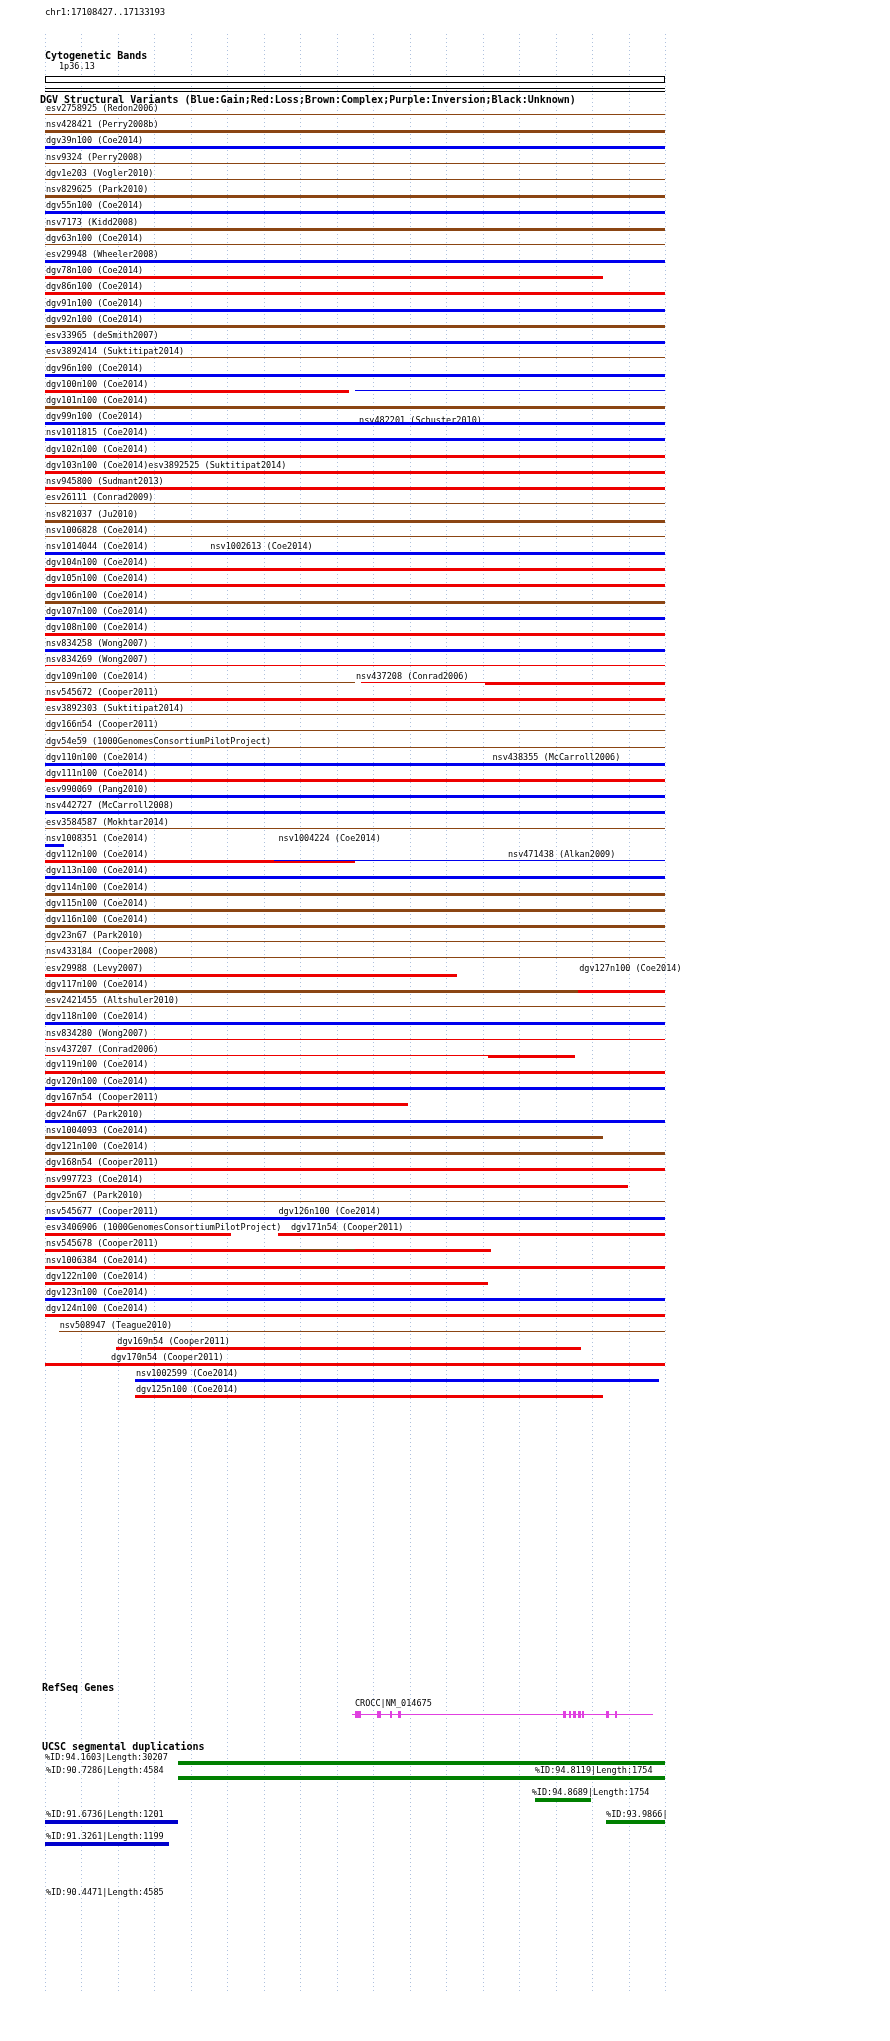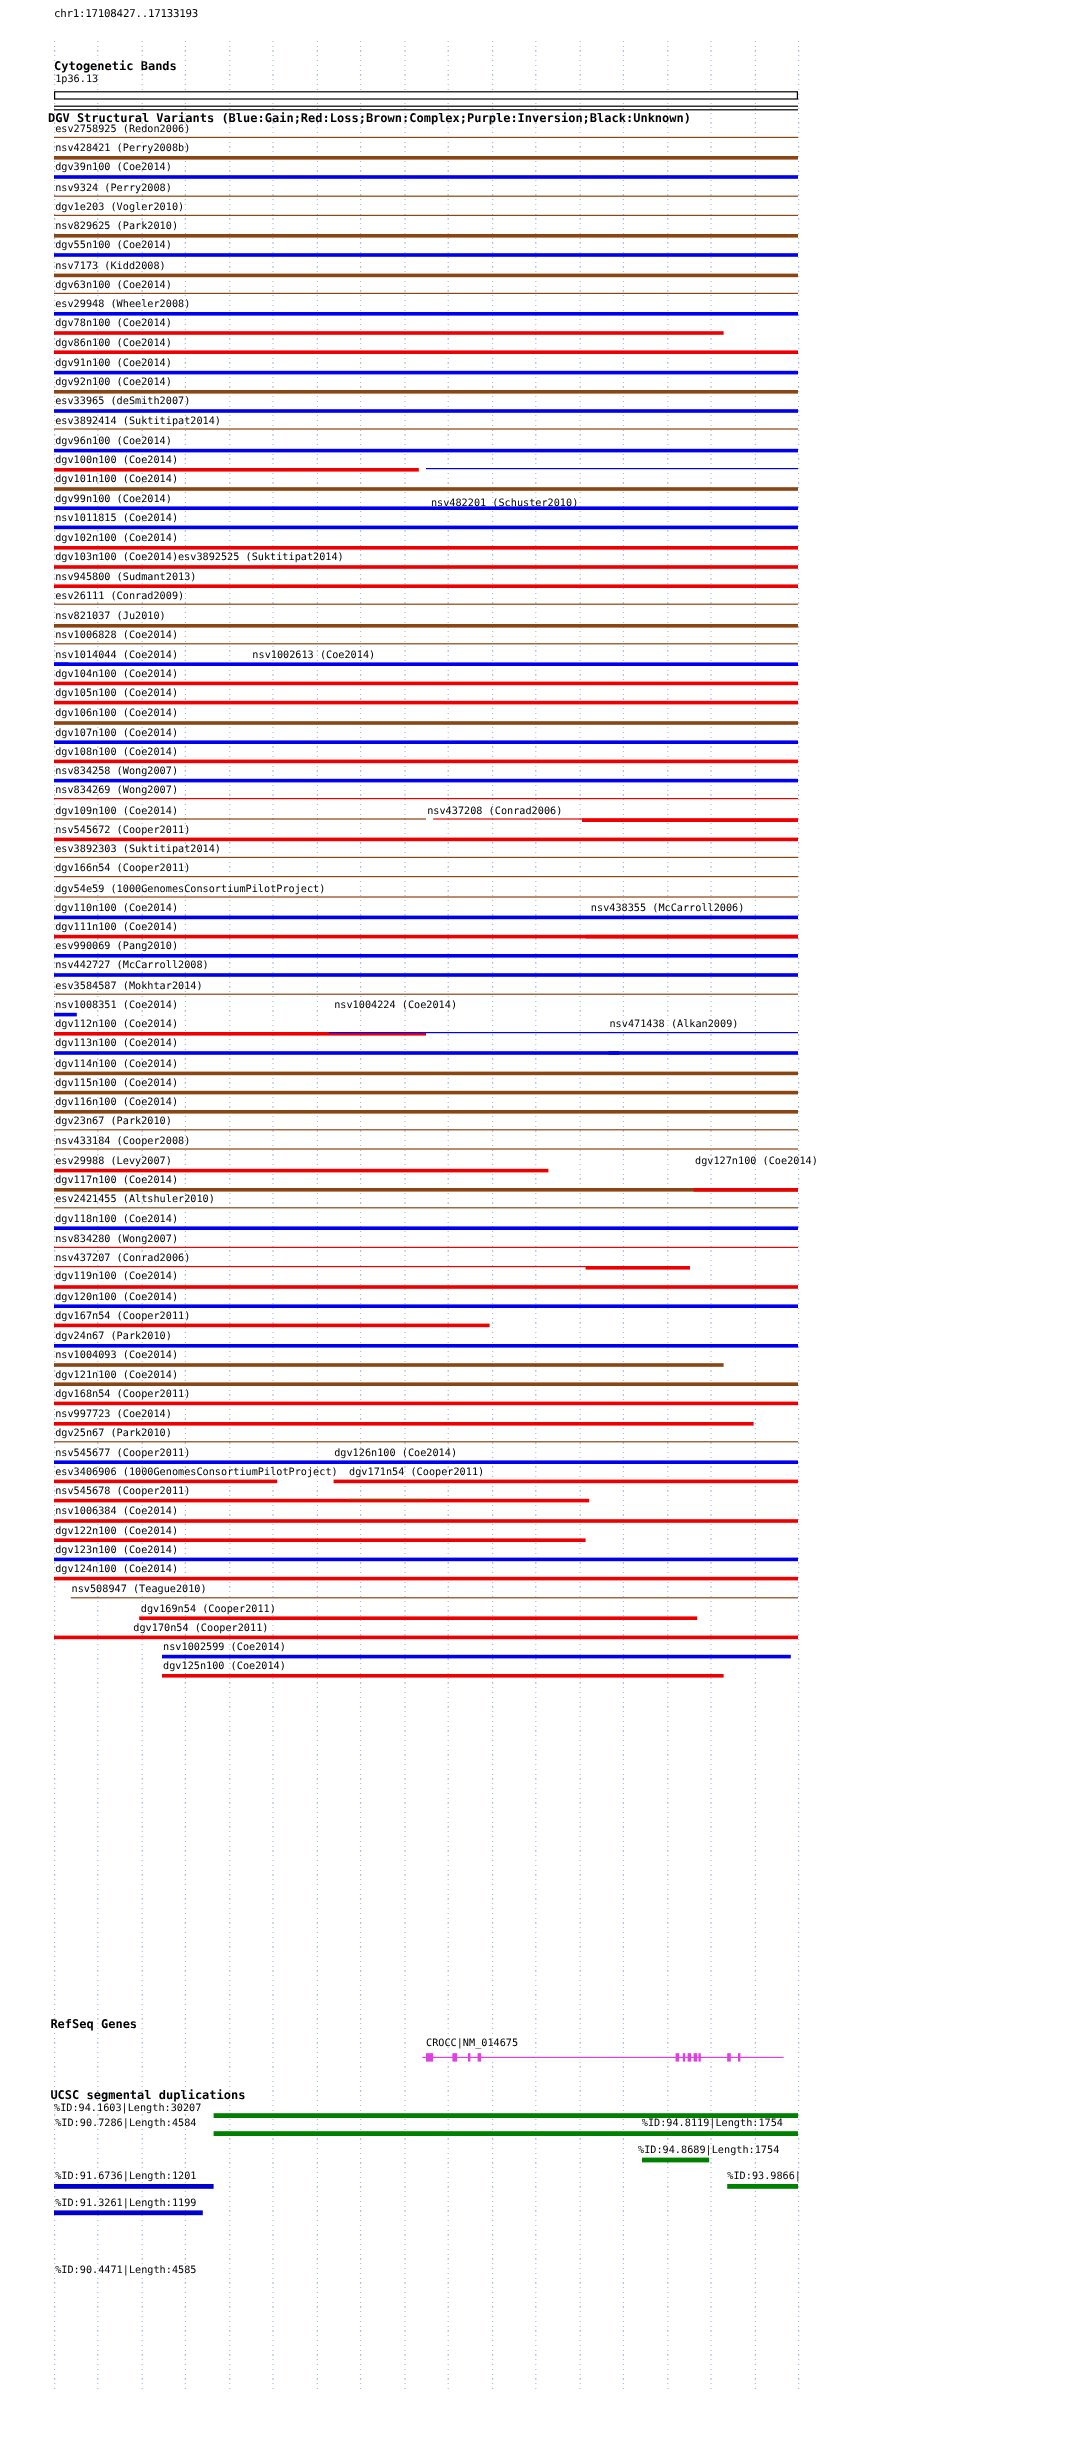--- a/index.html
+++ b/index.html
@@ -149,21 +149,21 @@
       <div class="guide" style="left: 446px;"></div>
       <div class="guide" style="left: 483px;"></div>
       <div class="guide" style="left: 519px;"></div>
       <div class="guide" style="left: 556px;"></div>
       <div class="guide" style="left: 592px;"></div>
       <div class="guide" style="left: 629px;"></div>
       <div class="guide" style="left: 665px;"></div>
     </div>
 
   <div class="section-title" style="left:45px; top:50px;">Cytogenetic Bands</div>
-  <div class="small-label" style="left:46px; top:62px;">1p36.13</div>
+  <div class="small-label" style="left:59px; top:62px;">1p36.13</div>
   <div class="cyto-band"></div>
   <div class="hline" style="left:45px; top:88px; width:620px;"></div>
   <div class="hline" style="left:45px; top:91px; width:620px;"></div>
 
   <div class="section-title" style="left:40px; top:94px;">DGV Structural Variants (Blue:Gain;Red:Loss;Brown:Complex;Purple:Inversion;Black:Unknown)</div>
   <div id="dgv-tracks">
       <div class="track-label" style="left: 46px; top: 104px;">esv2758925 (Redon2006)</div>
       <div class="thinbar" style="left: 45px; width: 620px; top: 114px; background: rgb(139, 69, 19);"></div>
       <div class="track-label" style="left: 46px; top: 120.22px;">nsv428421 (Perry2008b)</div>
       <div class="bar" style="left: 45px; width: 620px; top: 130.22px; background: rgb(139, 69, 19);"></div>

